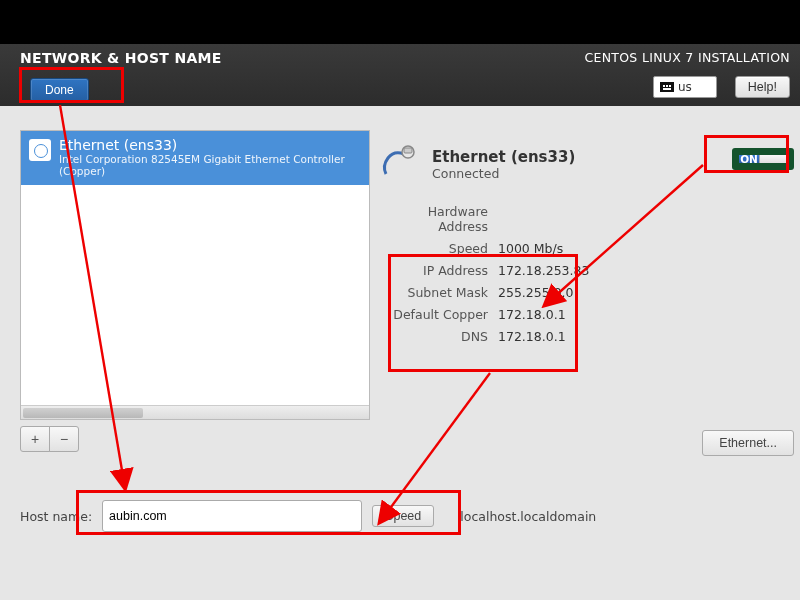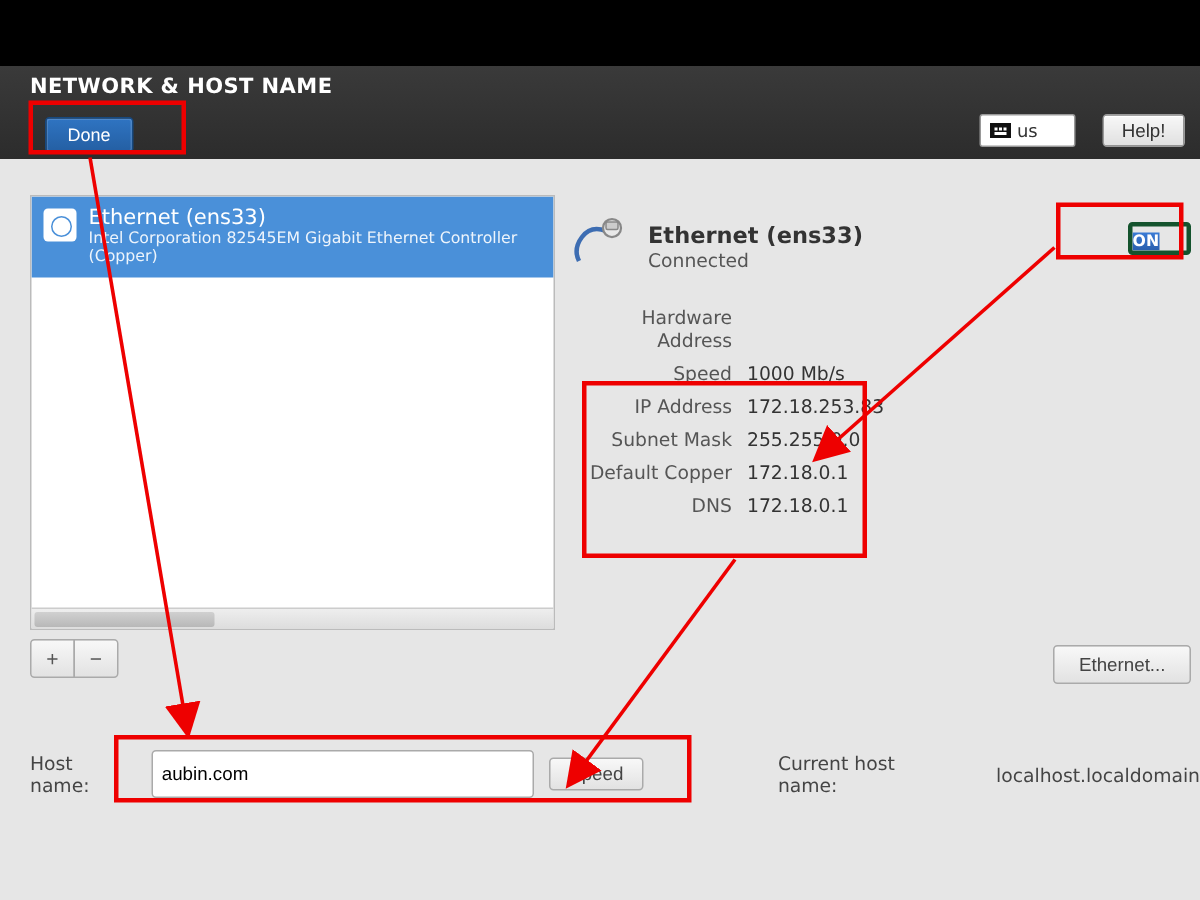--- a/index.html
+++ b/index.html
@@ -201,27 +201,26 @@
     position: relative;
   }
   .conn-head .bigicon svg { width: 42px; height: 40px; }
   .conn-head .ttl { font-size: 15px; font-weight: bold; color: #333; }
   .conn-head .sub { font-size: 12.5px; color: #555; }
 
   .toggle {
     position: absolute;
     right: 6px;
     top: 18px;
-    width: 42px; height: 22px;
-    border: 3px solid #14532d;
+    width: 62px; height: 22px;
+    border: 7px solid #14532d;
     border-radius: 3px;
     display: flex;
     overflow: hidden;
     cursor: pointer;
-    align-items: flex-end;
   }
   .toggle .on {
     flex: 1;
     background: linear-gradient(#3a7bd5,#2a5fae);
     color: #fff;
     font-size: 10.5px;
     font-weight: bold;
     display: flex; align-items: center; justify-content: center;
   }
   .toggle .knob {
@@ -287,20 +286,23 @@
   }
   .curhostval { margin-left: 16px; }
 </style>
 </head>
 <body>
 
 <div class="blackbar"></div>
 
 <div class="header">
   <div class="page-title">NETWORK &amp; HOST NAME</div>
+  <div class="header-right">
+    <span class="install-title">CENTOS LINUX 7 INSTALLATION</span>
+  </div>
   <div class="header-right-row2">
     <div class="kb-ind">
       <span class="kbicon"></span>
       <span>us</span>
     </div>
     <button class="help-btn">Help!</button>
   </div>
 </div>
 
 <button class="done-btn">Done</button>
@@ -371,21 +373,20 @@
     </div>
 
     <button class="configure-btn">Ethernet...</button>
   </div>
 </div>
 
 <div class="hostrow">
   <span>Host name:</span>
   <input type="text" value="aubin.com" style="">
   <button class="apply-btn">Speed</button>
-  <span class="curhost">Current host name:</span>
   <span class="curhostval">localhost.localdomain</span>
 </div>
 
 <div class="hl" style="left:19px; top:67px; width:105px; height:36px;"></div>
 <div class="hl" style="left:704px; top:135px; width:85px; height:38px;"></div>
 <div class="hl" style="left:388px; top:254px; width:190px; height:118px;"></div>
 <div class="hl" style="left:76px; top:490px; width:385px; height:45px;"></div>
 
 <svg class="arrows">
   <defs>

